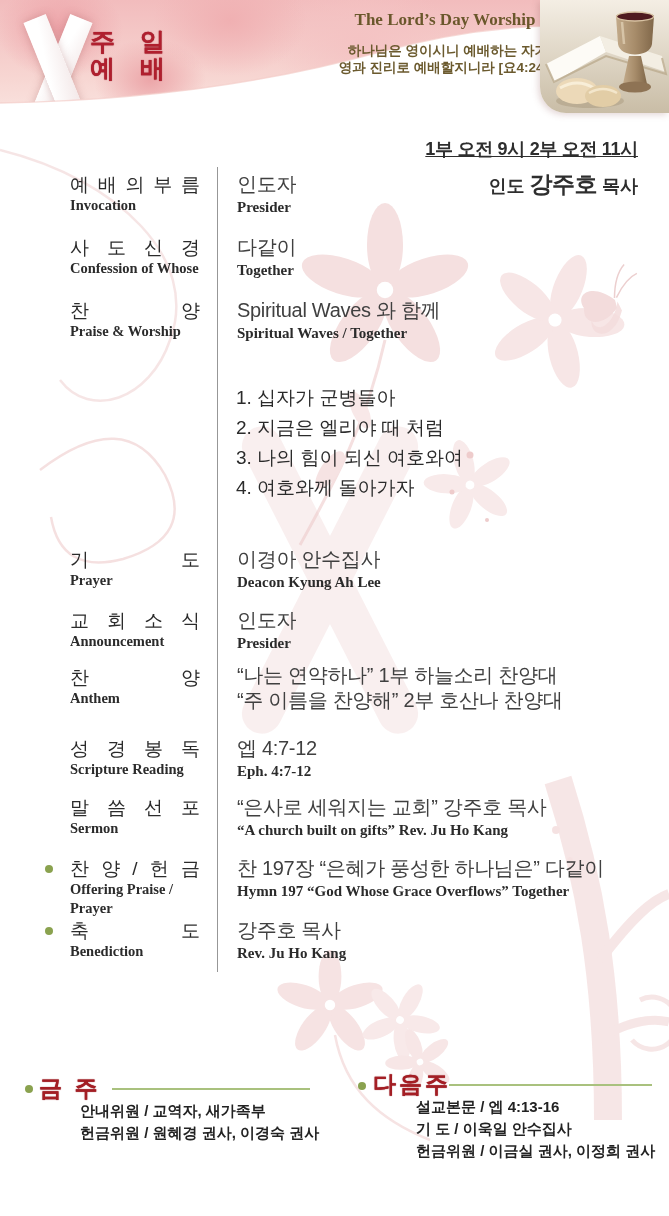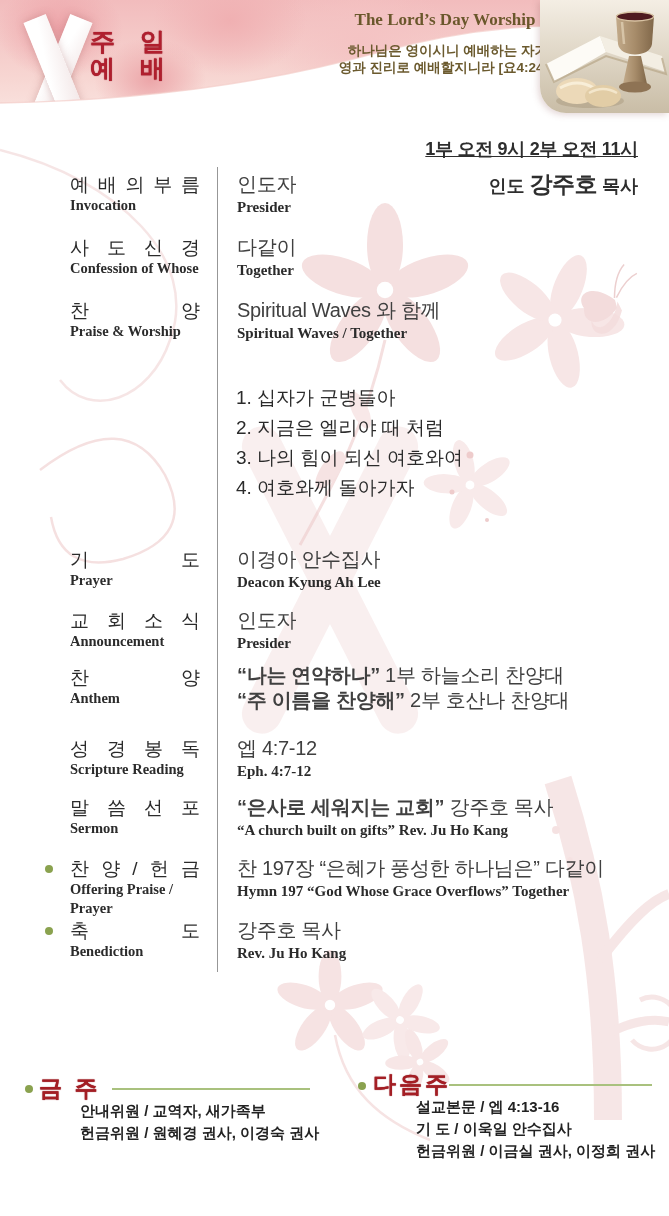--- a/index.html
+++ b/index.html
@@ -38,21 +38,21 @@
   .divider{position:absolute;left:217px;top:167px;width:1px;height:805px;background:#979797;}
   .row{position:absolute;left:70px;width:130px;}
   .k-label{display:flex;justify-content:space-between;font-size:19px;line-height:23px;
     font-weight:500;color:#2b2b2b;}
   .e-label{font-family:"Liberation Serif",serif;font-weight:700;font-size:14.5px;
     line-height:19px;color:#2b2b2b;}
   .val{position:absolute;left:237px;width:420px;}
   .v-kr{font-size:20px;line-height:25px;font-weight:500;color:#404040;letter-spacing:-0.3px;}
   .v-en{font-family:"Liberation Serif",serif;font-weight:700;font-size:15px;
     line-height:20px;color:#2b2b2b;}
-  .b{font-weight:700;margin-top:18px;}
+  .b{font-weight:400;margin-top:18px;}
   .bullet{position:absolute;left:-25px;top:8px;width:8px;height:8px;border-radius:50%;
     background:#8aa24f;}
   .songs{position:absolute;left:236px;top:371px;font-size:19px;line-height:30px;
     font-weight:500;color:#2b2b2b;margin-top:12px;}
   
   .fw-bullet{position:absolute;width:8px;height:8px;border-radius:50%;background:#8aa24f;}
   .fw-title{position:absolute;color:#a41e24;font-weight:800;font-size:23px;
     letter-spacing:3px;text-shadow:0 0 1px #8c131c;}
   .fw-line{position:absolute;height:2px;background:#a9c17e;}
   .fw-text{position:absolute;font-size:15px;font-weight:700;line-height:22px;color:#222;}

